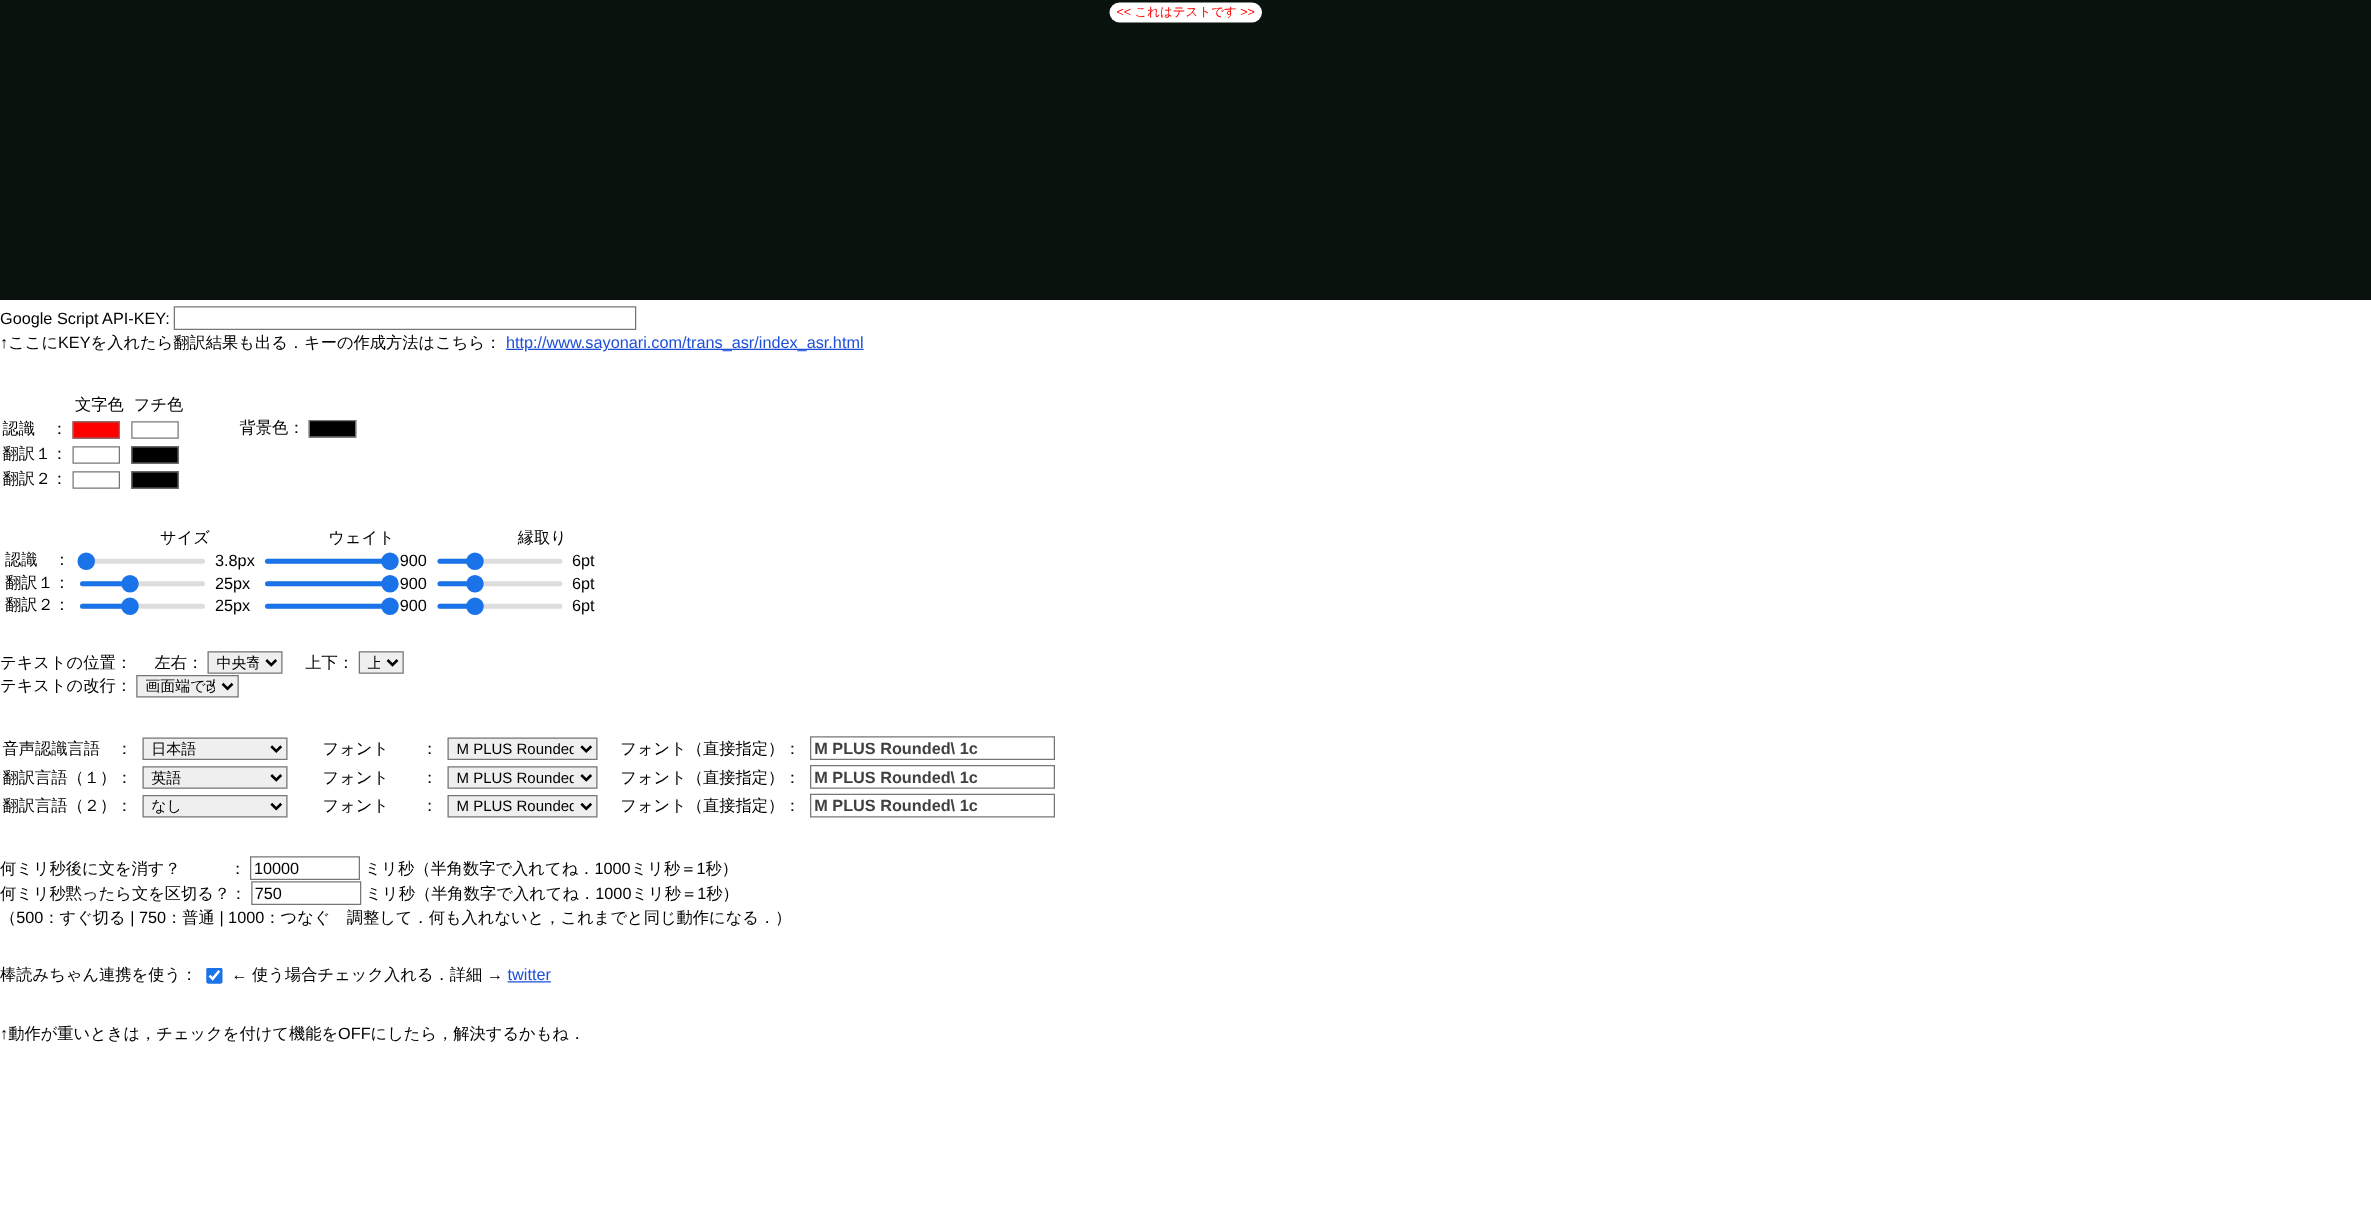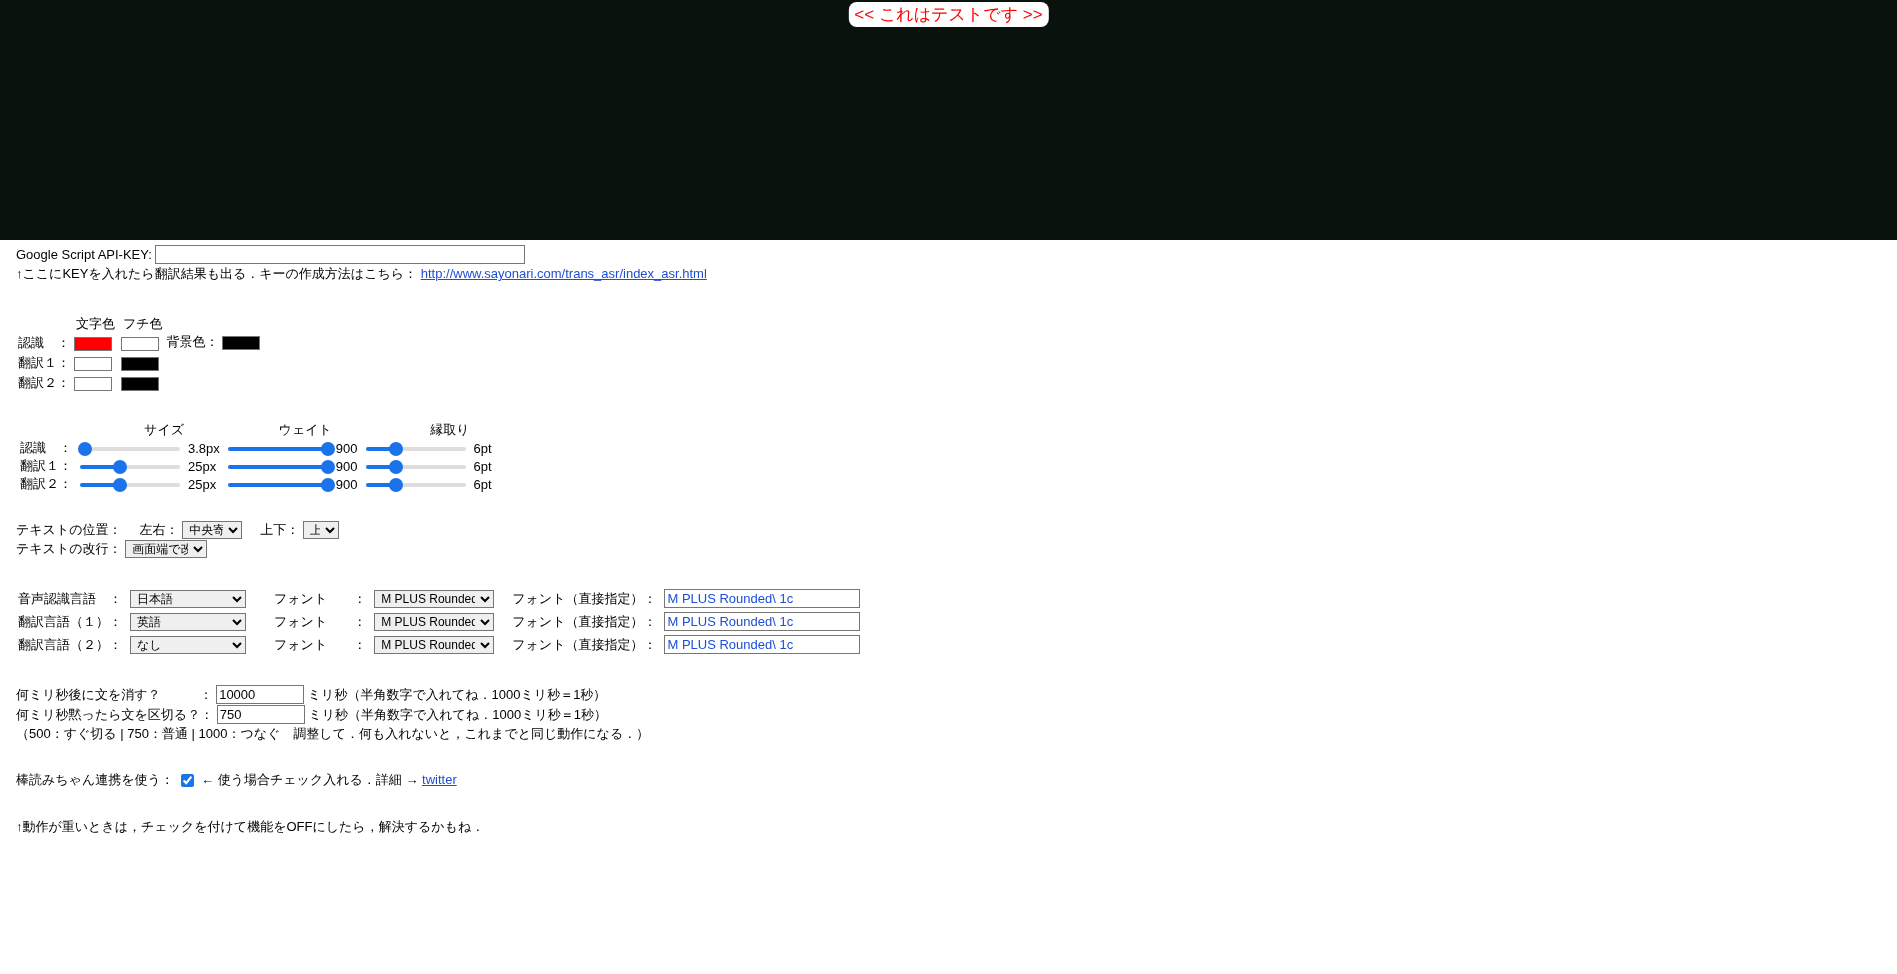--- a/index.html
+++ b/index.html
@@ -11,33 +11,33 @@
   background: #fff;
   color: #000;
 }
 .test-banner {
   position: absolute;
   top: 2px;
   left: 50%;
   transform: translateX(-50%);
   background: #fff;
   color: #f00;
-  font-size: 17px;
+  font-size: 10px;
   padding: 1px 6px;
   border-radius: 8px;
   z-index: 10;
 }
 .black-area {
   background: #0a120d;
   width: 100%;
   height: 240px;
   position: relative;
 }
 .content {
-  padding: 4px 0 0 16px;
+  padding: 4px 0 0 0;
 }
 .row { margin: 1px 0; }
 a.link { color: #1d4ed8; text-decoration: underline; }
 input[type="text"].api-key {
   width: 370px;
   font-size: 13px;
   border: 1px solid #767676;
   padding: 1px 2px;
   vertical-align: baseline;
 }
@@ -45,35 +45,36 @@
   width: 88px;
   font-size: 13px;
   border: 1px solid #767676;
   padding: 1px 2px;
 }
 input[type="text"].font-text {
   width: 196px;
   font-size: 13px;
   border: 1px solid #767676;
   padding: 1px 2px;
-  color: #1d4ed8;
+  color: #404040;
+  font-weight: bold;
 }
 select {
   font-size: 12px;
   border: 1px solid #767676;
   background: #efefef;
   padding: 0 2px;
 }
 select.lang-select { width: 116px; }
 select.font-select { width: 120px; }
 select.small-select { width: 60px; }
 select.tiny-select { width: 36px; }
 select.wrap-select { width: 82px; }
 
-.color-section { margin-top: 32px; display: flex; }
+.color-section { margin-top: 32px; display: flex; gap: 41px; }
 .color-table { border-collapse: collapse; }
 .color-table th { font-weight: normal; text-align: center; padding: 0 4px; font-size: 13px; }
 .color-table td { padding: 1px 2px; font-size: 13px; }
 .color-box {
   display: inline-block;
   width: 38px;
   height: 14px;
   border: 1px solid #767676;
   vertical-align: middle;
   cursor: pointer;

